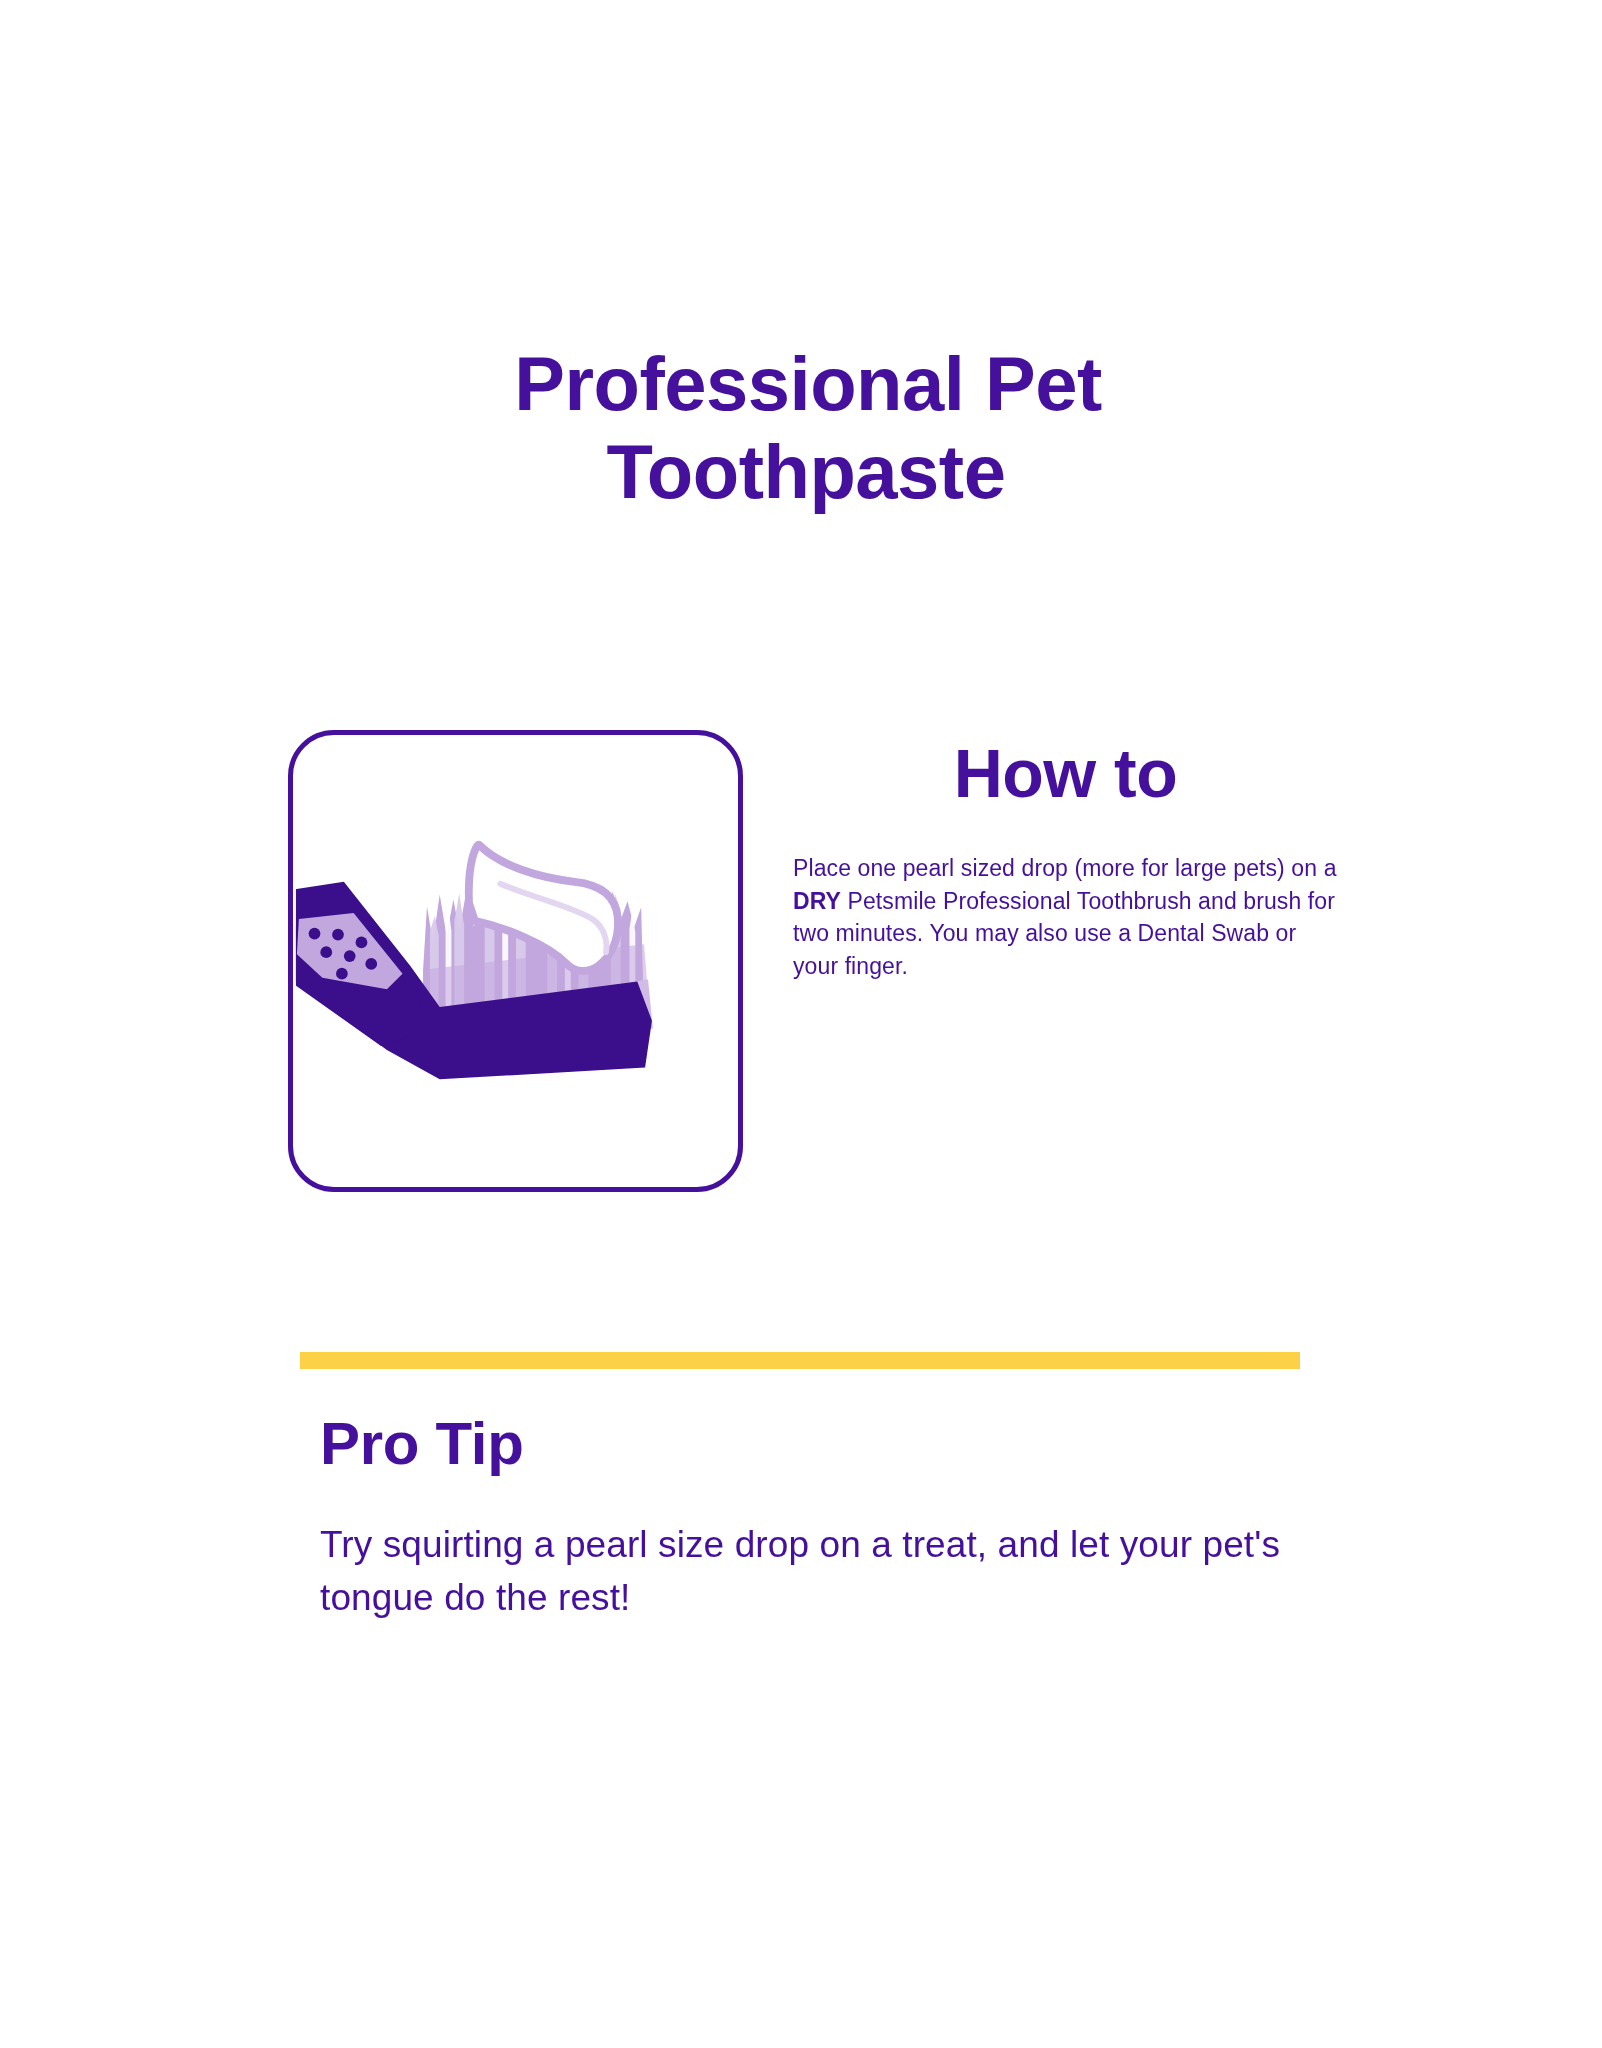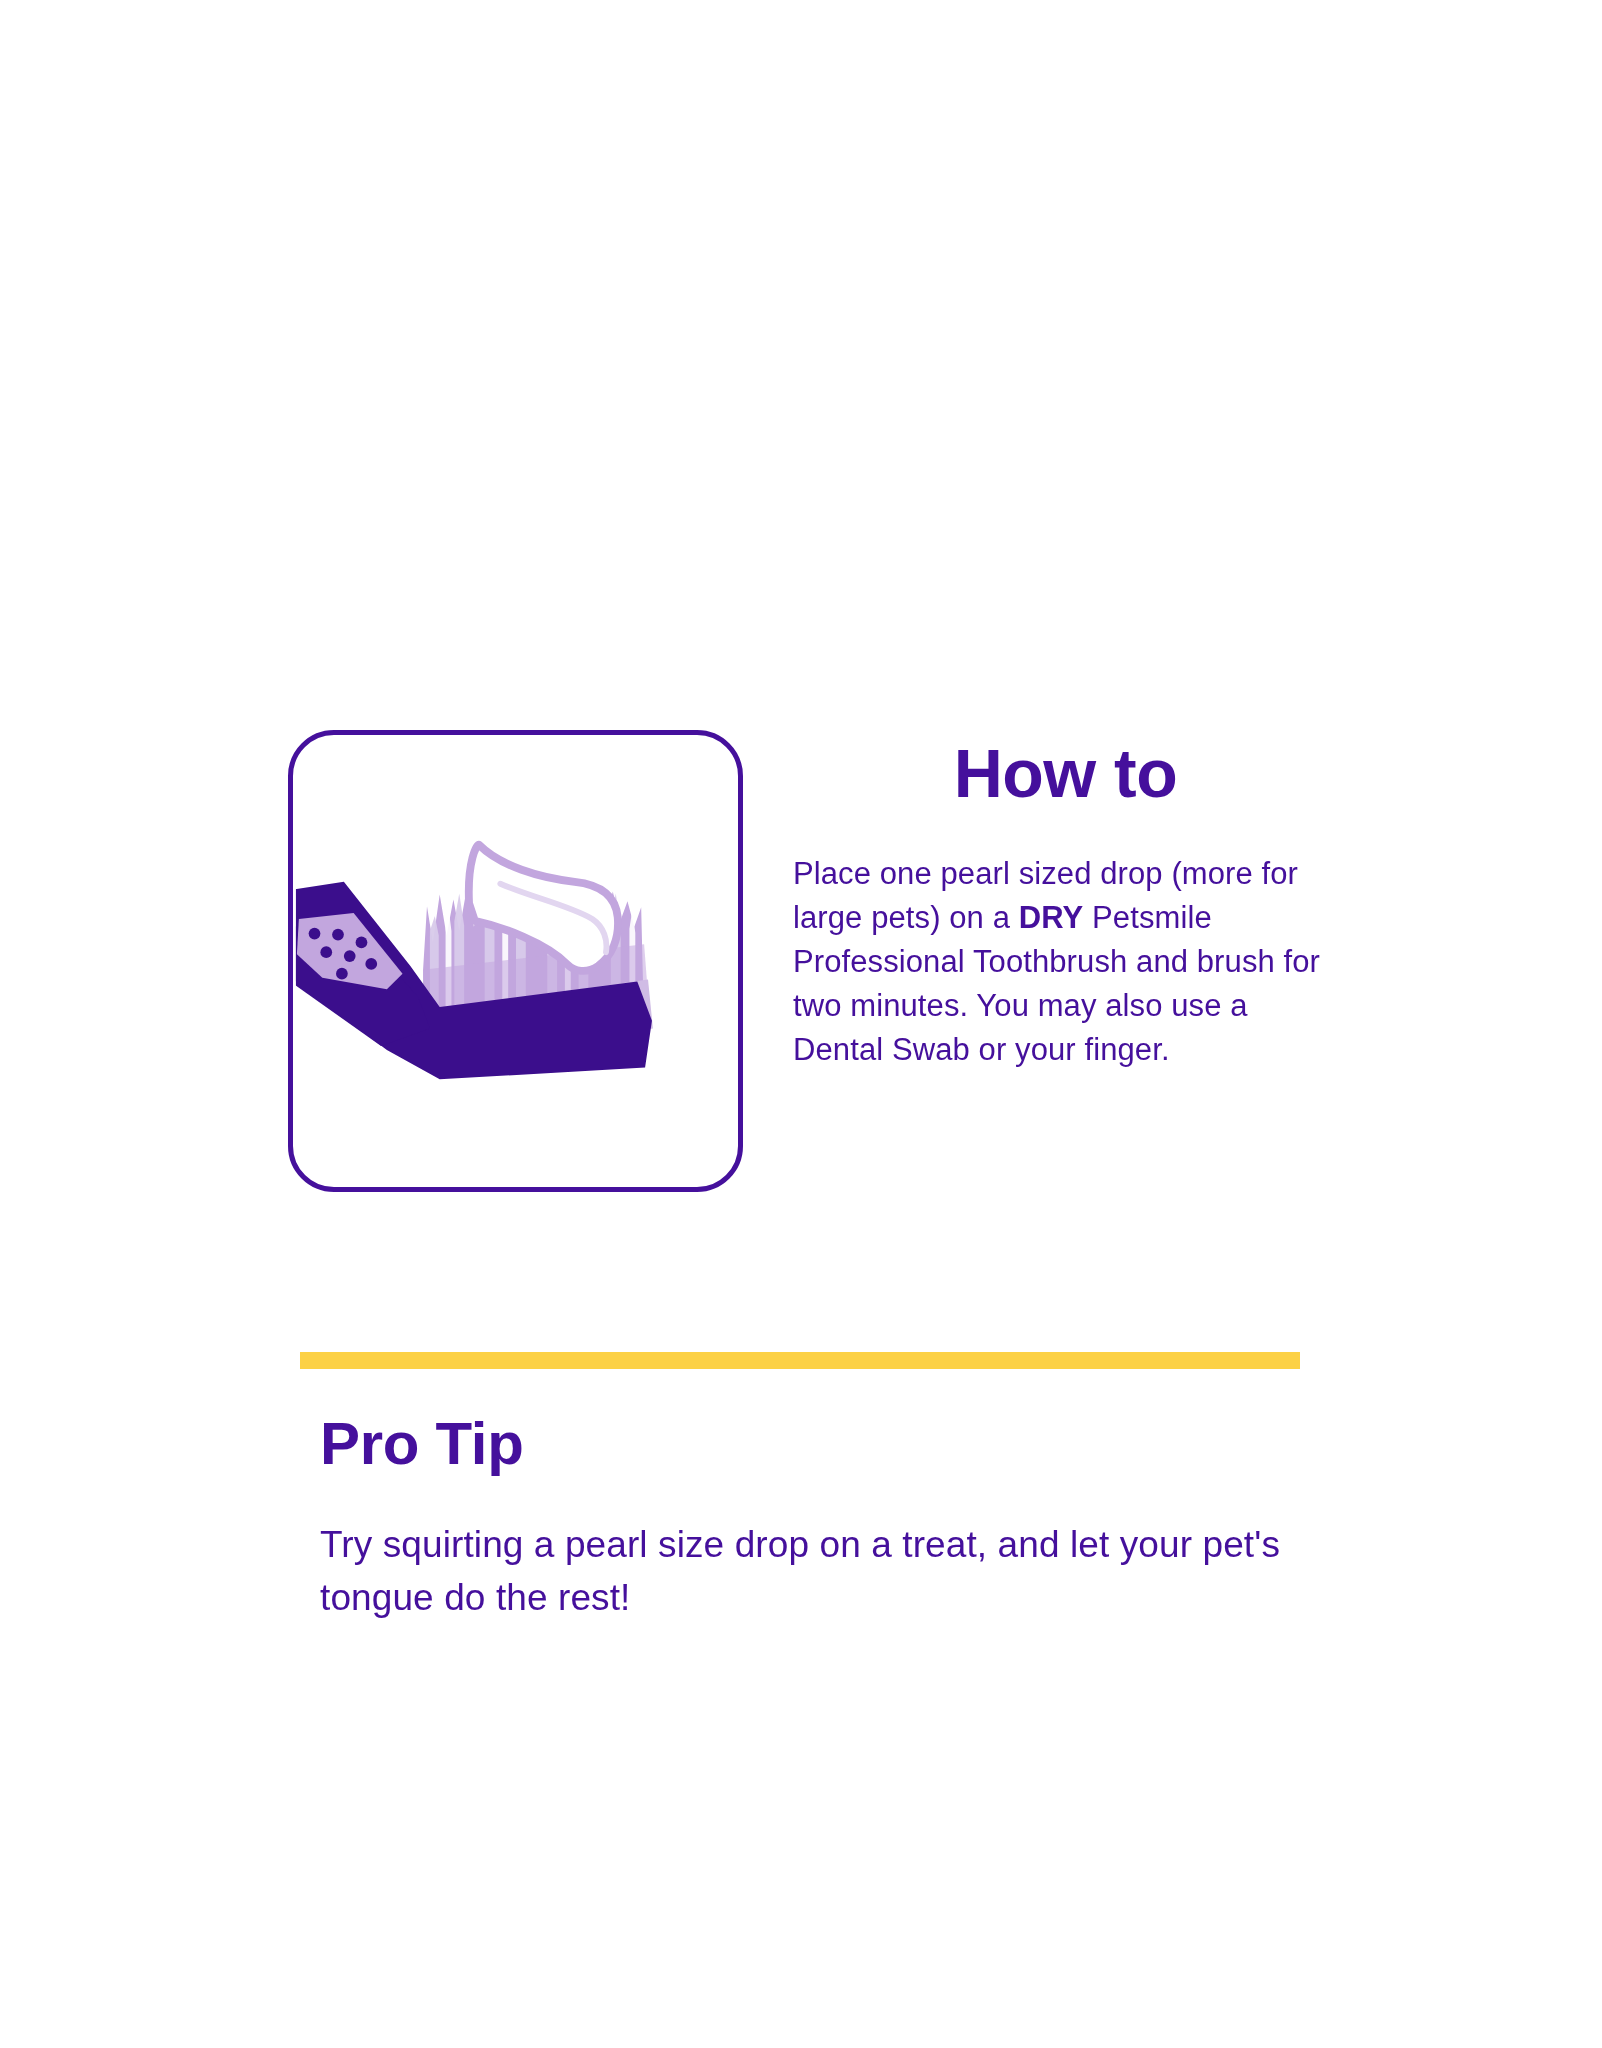--- a/index.html
+++ b/index.html
@@ -81,21 +81,21 @@
     color: #45109c;
     font-size: 68px;
     font-weight: 700;
     line-height: 1.0;
     margin: 9px;
     letter-spacing: -0.5px;
     text-align: center;
   }
   .howto-body {
     color: #45109c;
-    font-size: 31px;
+    font-size: 23px;
     font-weight: 400;
     line-height: 1.42;
     margin: 0;
     padding-top: 36px;
     letter-spacing: 0.1px;
   }
   .howto-body b { font-weight: 700; }
 
   
   .divider {
@@ -131,20 +131,24 @@
     padding-top: 44px;
     width: 960px;
     letter-spacing: 0.1px;
   }
 </style>
 </head>
 <body>
 
 <div class="page">
 
+  <div class="title-block">
+    <span class="title-line title-line-1">Professional Pet</span>
+    <span class="title-line title-line-2">Toothpaste</span>
+  </div>
 
   <div class="howto-section">
 
     <div class="illus-card">
       <svg viewBox="0 0 455 462" xmlns="http://www.w3.org/2000/svg">
         <defs>
           <clipPath id="cardclip">
             <rect x="3" y="3" width="449" height="456" rx="43" ry="43"></rect>
           </clipPath>
         </defs>

